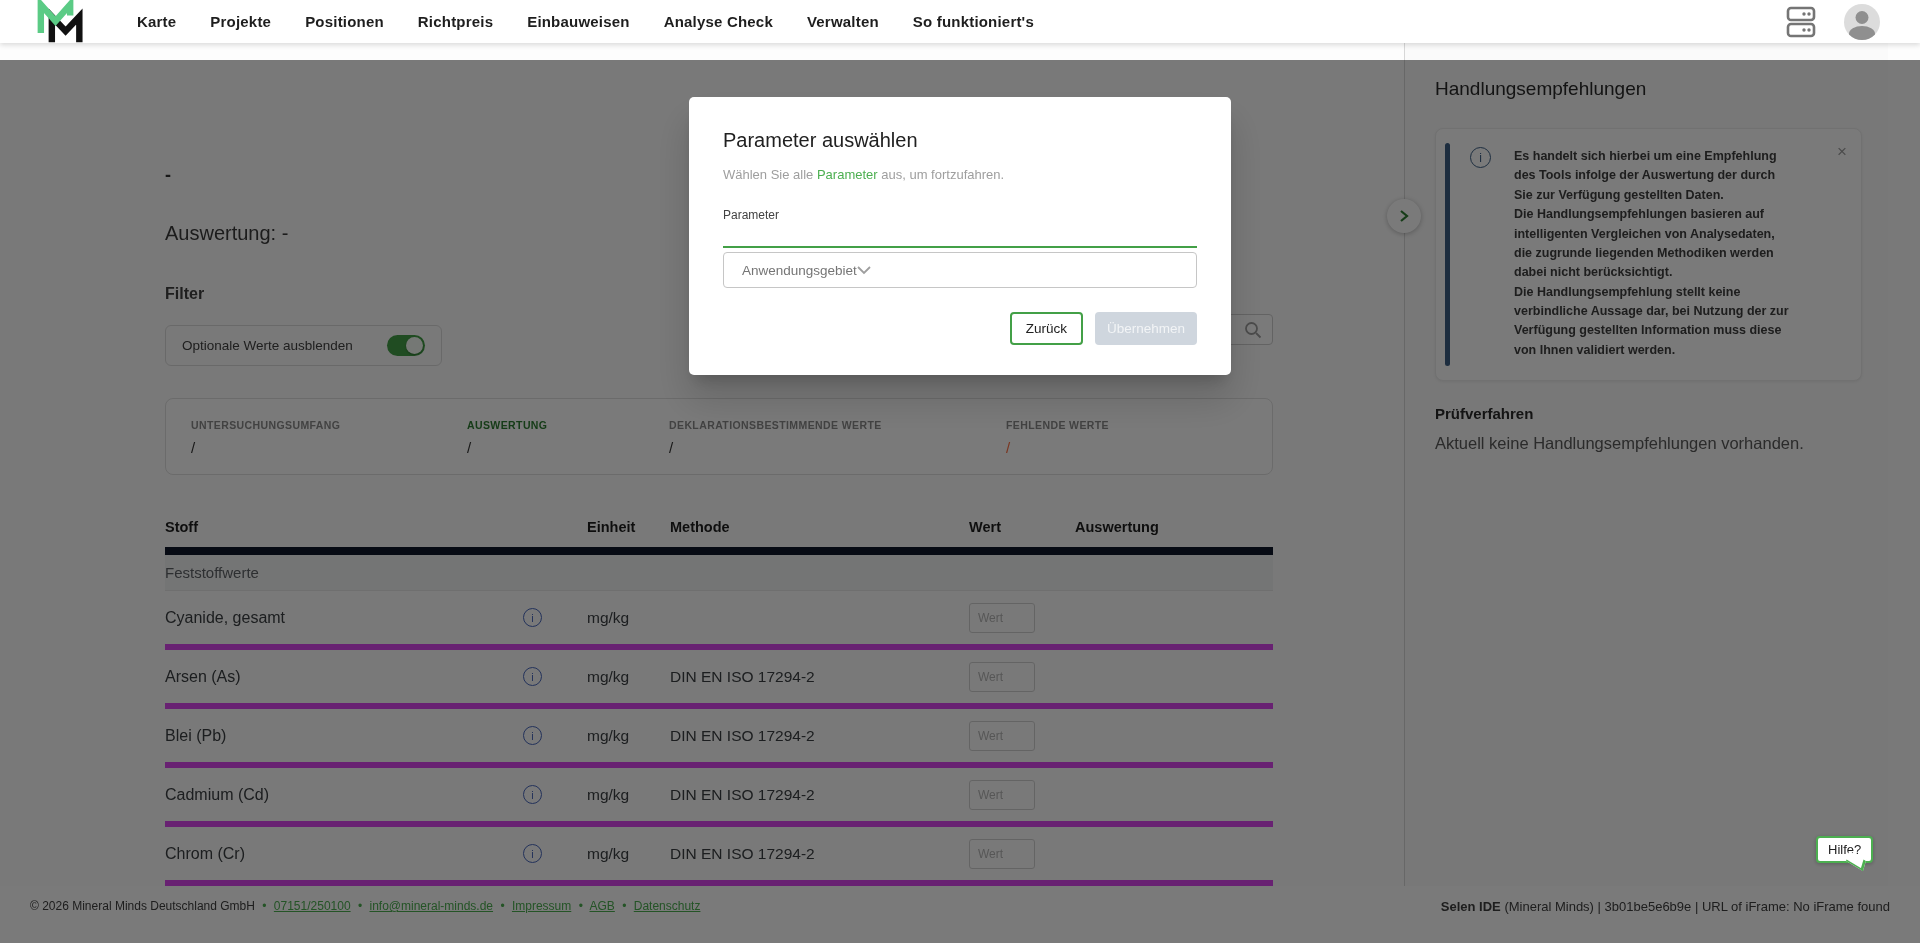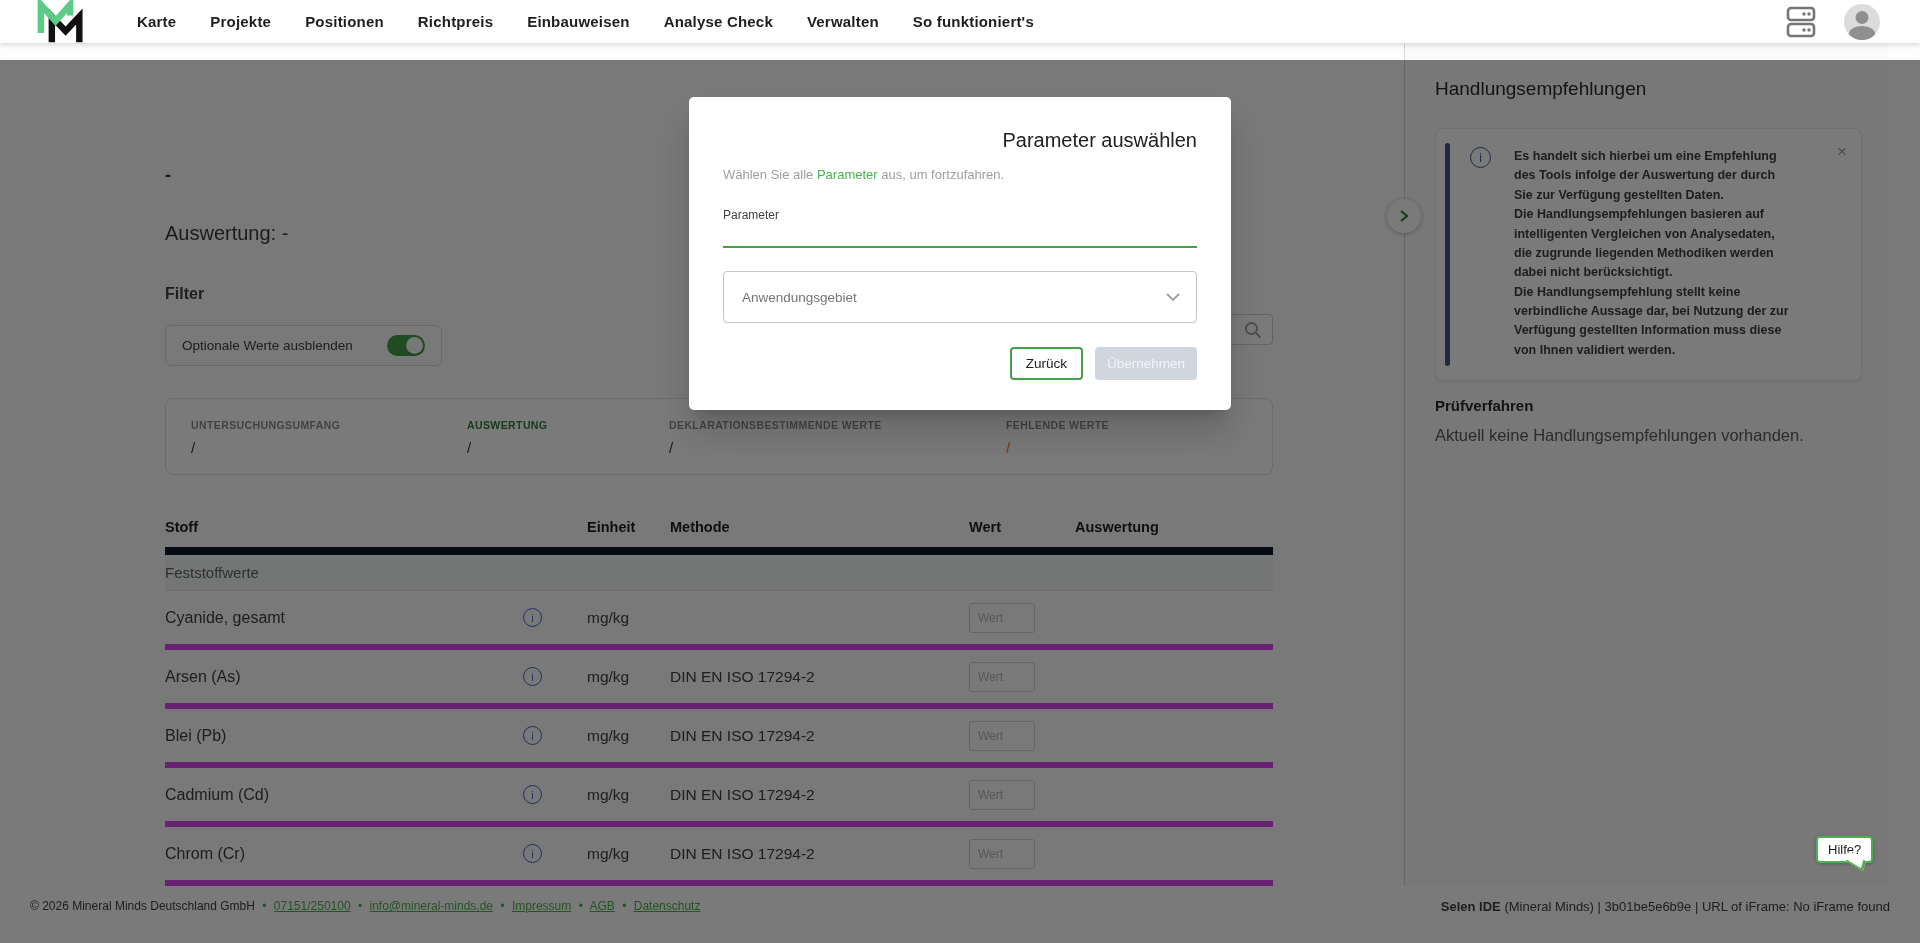--- a/index.html
+++ b/index.html
@@ -76,21 +76,21 @@
   .notice-card { margin-top:28px; background:#fff; border:1px solid #ececec; border-radius:8px;
     box-shadow:0 1px 3px rgba(0,0,0,.06); position:relative; padding:18px 40px 20px 78px; }
   .notice-bar { position:absolute; left:9px; top:14px; bottom:14px; width:5px;
     border-radius:3px; background:#3d5f85; }
   .sb-info-icon { position:absolute; left:34px; top:18px; width:21px; height:21px;
     border:1.6px solid #3d5f85; border-radius:50%; color:#3d5f85; font-size:12px;
     display:flex; align-items:center; justify-content:center; }
   .notice-close { position:absolute; right:14px; top:14px; font-size:17px; color:#9e9e9e;
     cursor:pointer; line-height:1; }
   .notice-text { width:276px; font-size:12.5px; line-height:1.55; font-weight:700; color:#3f3f3f; }
-  .pruef-title { margin-top:16px; font-size:15px; font-weight:700; color:#2b2b2b; }
+  .pruef-title { margin-top:24px; font-size:15px; font-weight:700; color:#2b2b2b; }
   .pruef-text { margin-top:12px; font-size:16.5px; color:#5a5a5a; }
 
   .expand-btn { position:absolute; left:1387px; top:156px; width:34px; height:34px;
     border-radius:50%; background:#fff; box-shadow:0 1px 5px rgba(0,0,0,.25);
     display:flex; align-items:center; justify-content:center; cursor:pointer; z-index:5; }
   .expand-btn svg { display:block; }
 
   
   .footer { height:40px; background:#fff; display:flex; align-items:center;
     justify-content:space-between; padding:0 30px; }
@@ -99,28 +99,28 @@
   .sep { color:#4caf50; margin:0 4px; }
   .footer-right { font-size:13px; color:#3f3f3f; }
   .footer-right b { font-weight:700; }
 
   
   .overlay { position:fixed; left:0; top:60px; right:0; bottom:0;
     background:rgba(0,0,0,.52); z-index:40; }
   .modal { position:fixed; left:689px; top:97px; width:542px; z-index:50;
     background:#fff; border-radius:5px; box-shadow:0 11px 15px -7px rgba(0,0,0,.2),
     0 24px 38px 3px rgba(0,0,0,.14); padding:32px 34px 30px; }
-  .modal-title { font-size:20px; font-weight:500; color:#212121;text-align:right; }
+  .modal-title { font-size:20px; font-weight:500; color:#212121; }
   .modal-sub { margin-top:15px; font-size:13px; color:#9e9e9e; }
   .modal-sub .green { color:#4caf50; cursor:pointer; }
   .field-label { margin-top:26px; font-size:12px; font-weight:500; color:#424242; }
   .underline-input { margin-top:4px; width:100%; height:22px; border:none;
     border-bottom:2px solid #43a047; outline:none; font-size:14px; background:transparent; }
-  .dropdown { margin-top:23px; height:52px; border:1px solid #c6c6c6; border-radius:4px;
-    display:flex; align-items:center; justify-content:space-between; padding:0 16px 0 18px;
+  .dropdown { margin-top:4px; height:36px; border:1px solid #c6c6c6; border-radius:4px;
+    display:flex; align-items:center; padding:0 16px 0 18px;
     cursor:pointer; }
   .dropdown-value { font-size:13.5px; color:#757575; }
   .modal-actions { margin-top:24px; display:flex; justify-content:flex-end; gap:12px; }
   .btn-back { background:#fff; border:2px solid #43a047; border-radius:4px; color:#212121;
     font-size:13.5px; font-weight:500; padding:7px 14px; cursor:pointer;
     font-family:"Liberation Sans", sans-serif; }
   .btn-apply { background:#cfd6de; border:none; border-radius:4px; color:#f2f4f6;
     font-size:13.5px; font-weight:500; padding:8px 12px; cursor:default;
     font-family:"Liberation Sans", sans-serif; }
 

